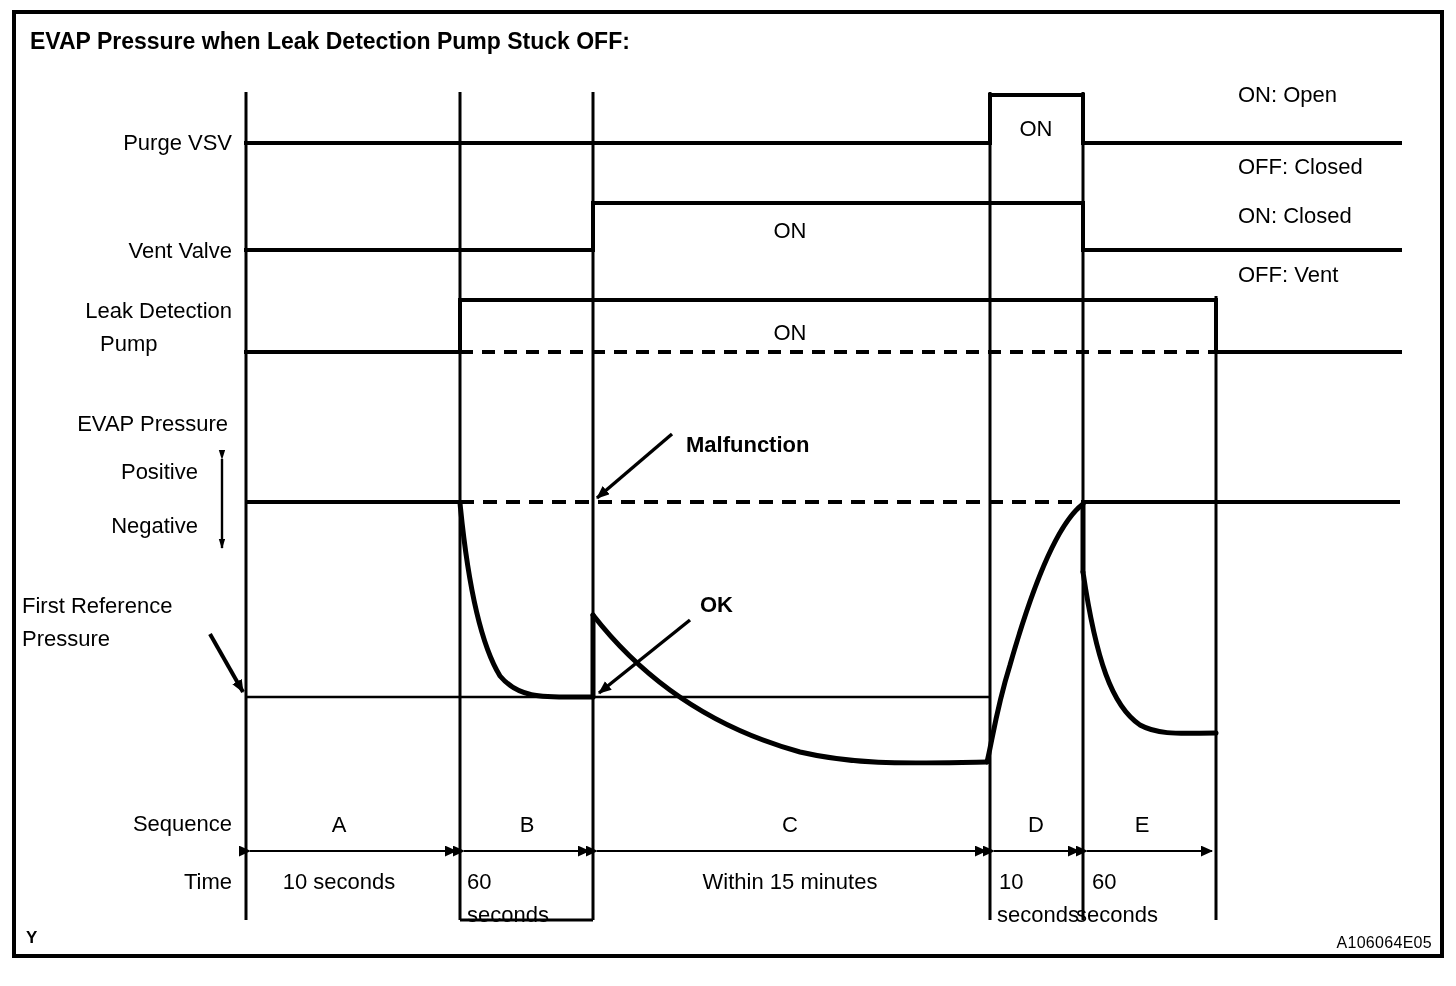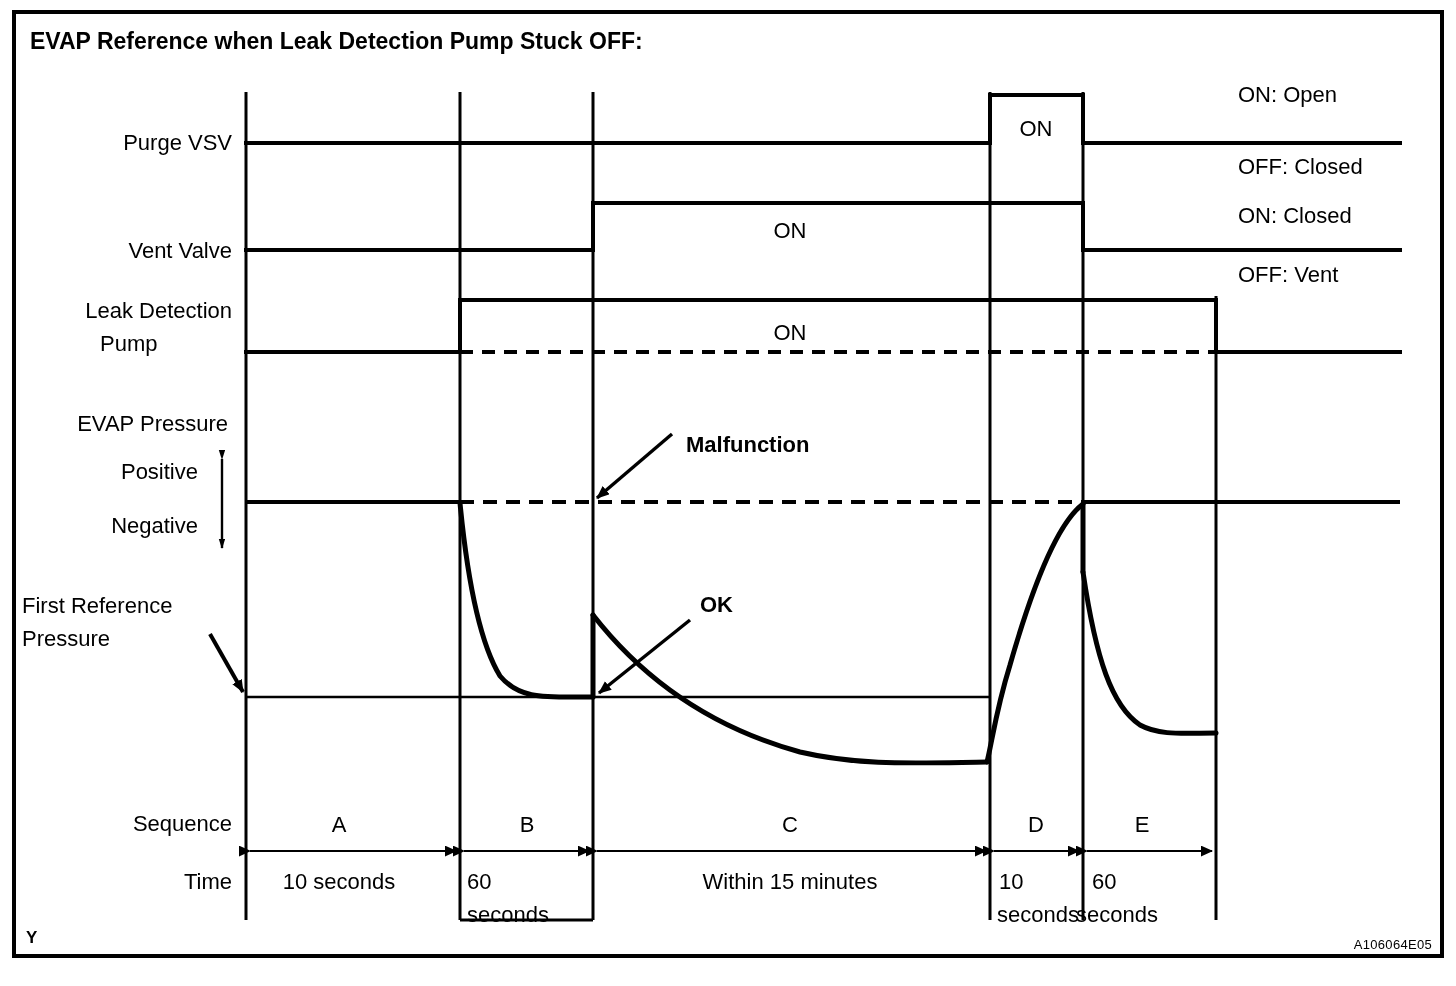--- a/index.html
+++ b/index.html
@@ -52,40 +52,40 @@
   .lbl-b {
     font-family: "Liberation Sans", sans-serif;
     font-size: 22px;
     font-weight: bold;
     fill: #000000;
   }
   .partno {
     position: absolute;
     right: 24px;
     bottom: 34px;
-    font-size: 13px;
+    font-size: 16px;
     letter-spacing: 0.3px;
     margin-top: 36px;
   }
   .ymark {
     position: absolute;
     left: 26px;
     top: 928px;
     font-size: 17px;
     font-weight: bold;
   }
 </style>
 </head>
 <body>
 
 <div id="page">
 
   <div id="frame"></div>
 
-  <div class="title">EVAP Reference when Leak Detection Pump Stuck OFF:</div>
+  <div class="title">EVAP Pressure when Leak Detection Pump Stuck OFF:</div>
 
   <svg id="chart" viewBox="0 0 1456 986">
     <defs>
       <marker id="ar" markerWidth="10" markerHeight="10" refX="9" refY="3.2" orient="auto" markerUnits="userSpaceOnUse">
         <path d="M0,0 L10,3.2 L0,6.4 z" fill="#000"></path>
       </marker>
       <marker id="arS" markerWidth="13" markerHeight="11" refX="12" refY="5.4" orient="auto" markerUnits="userSpaceOnUse">
         <path d="M0,0 L13,5.4 L0,10.8 z" fill="#000"></path>
       </marker>
       <marker id="tl" markerWidth="12" markerHeight="11" refX="11" refY="5.4" orient="auto" markerUnits="userSpaceOnUse">

